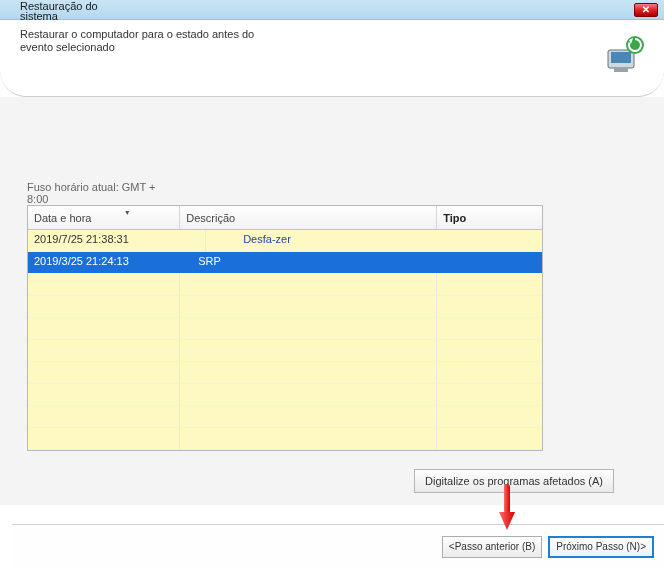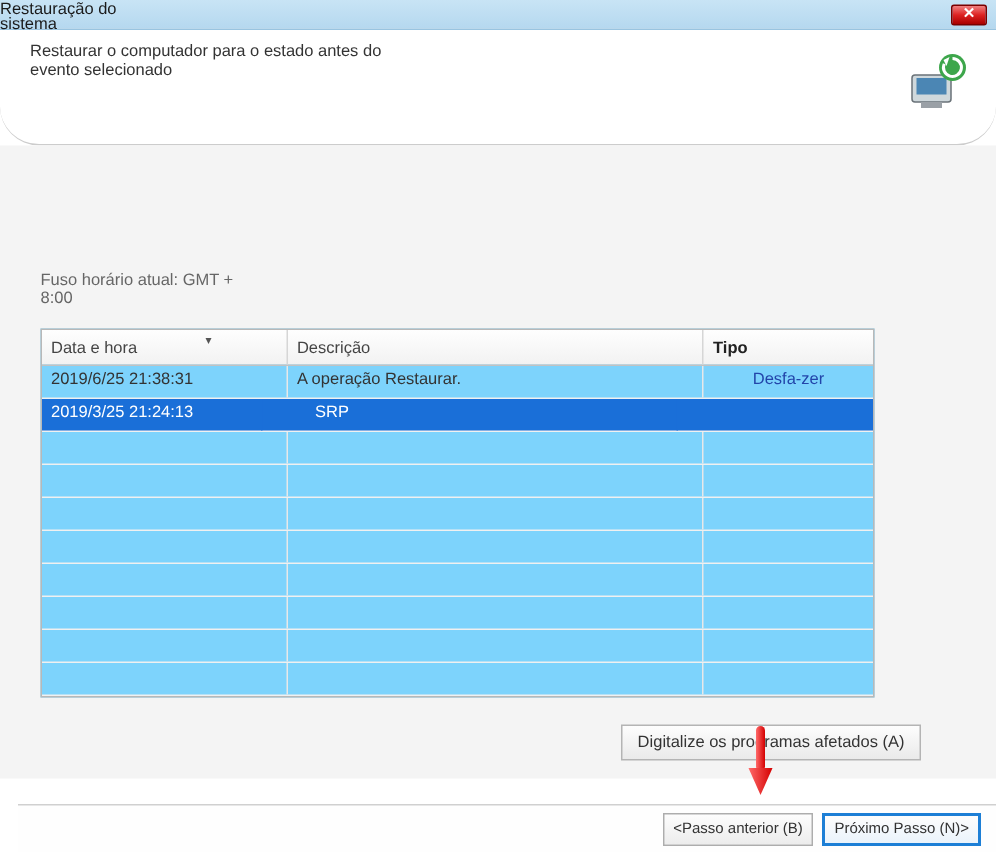--- a/index.html
+++ b/index.html
@@ -11,21 +11,21 @@
     background: #fff;
     overflow: hidden;
     position: relative;
   }
   .titlebar {
     height: 20px;
     background: linear-gradient(to bottom, #c8e4f5, #b5d8ef);
     display: flex;
     align-items: flex-start;
     justify-content: space-between;
-    padding-left: 0;
+    padding-left: 20px;
     border-bottom: 1px solid #99c4e0;
   }
   .title-text {
     color: #1a1a1a;
     font-size: 11px;
     line-height: 10px;
     padding-top: 1px;
   }
   .close-btn {
     width: 24px;
@@ -65,27 +65,26 @@
     margin-right: 4px;
   }
   .middle-area {
     background: #f4f4f4;
     padding: 84px 25px 12px 27px;
   }
   .tz-label {
     color: #666;
     font-size: 11px;
     line-height: 12px;
-    margin-bottom: 14px;
     max-width: 140px;
   }
   .grid {
     border: 1px solid #b8b8b8;
-    background: #7dd3fc;
-    width: 556px;
+    background: #fef9c3;
+    width: 516px;
   }
   .grid-header {
     display: flex;
     background: linear-gradient(to bottom, #fefefe, #f2f2f2);
     height: 24px;
     border-bottom: 1px solid #c2c2c2;
   }
   .col {
     padding: 4px 6px;
     color: #444;
@@ -133,21 +132,21 @@
     border: 1px solid #b4b4b4;
     padding: 5px 10px;
     color: #333;
     font-size: 11px;
   }
   .footer {
     position: absolute;
     bottom: 0;
     left: 12px;
     right: 0;
-    height: 32px;
+    height: 44px;
     border-top: 1px solid #d0d0d0;
     background: #fefefe;
     display: flex;
     justify-content: flex-end;
     align-items: center;
     gap: 6px;
     padding-right: 10px;
   }
   .btn {
     height: 22px;
@@ -214,22 +213,21 @@
       </div>
       <div class="col desc">
         <span>Descrição</span>
       </div>
       <div class="col type">
         <span>Tipo</span>
       </div>
     </div>
     <div class="grid-body">
       <div class="row">
-        <div class="cell datetime">2019/6/25 21:38:31</div>
-        <div class="cell desc">A operação Restaurar.</div>
+        <div class="cell datetime">2019/7/25 21:38:31</div>
         <div class="cell type"><span class="type-link">Desfa-zer</span></div>
       </div>
       <div class="row sel">
         <div class="cell datetime">2019/3/25 21:24:13</div>
         <div class="cell desc">SRP</div>
         <div class="cell type"><span class="type-link"></span></div>
       </div>
       <div class="row">
           <div class="cell datetime"></div>
           <div class="cell desc"></div>

